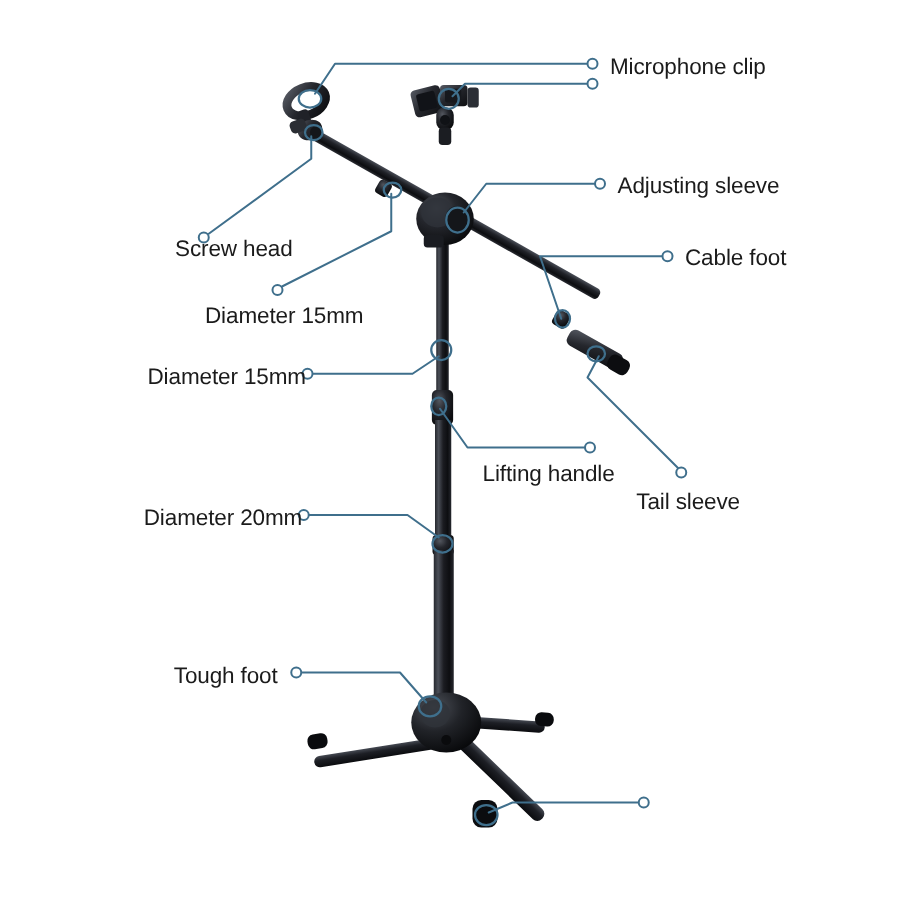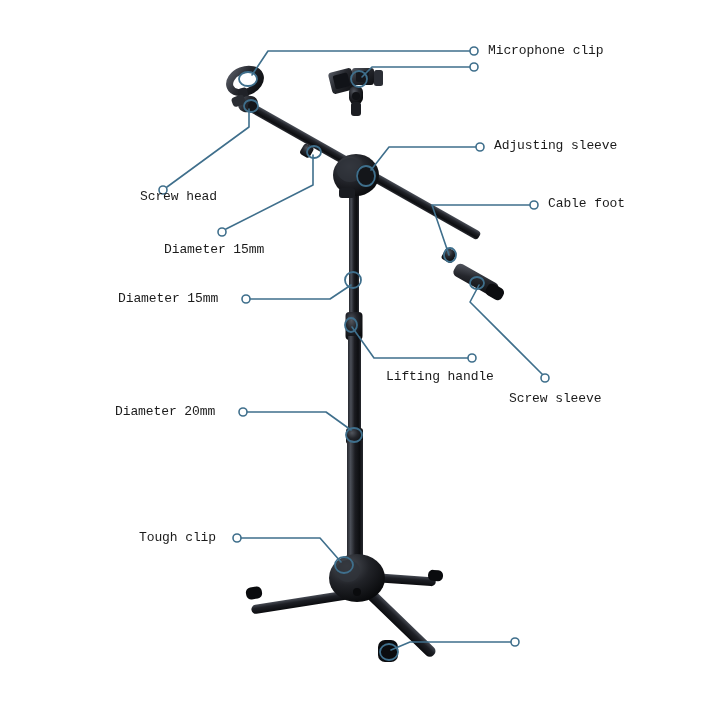--- a/index.html
+++ b/index.html
@@ -17,22 +17,22 @@
   }
   #diagram-svg {
     position: absolute;
     left: 0;
     top: 0;
     width: 720px;
     height: 720px;
   }
   .callout-label {
     position: absolute;
-    font-family: Liberation Mono, monospace;
-    font-size: 13px;
+    font-family: Liberation Sans, sans-serif;
+    font-size: 18px;
     font-weight: 400;
     color: #1b1b1b;
     white-space: nowrap;
     letter-spacing: -0.1px;
     line-height: 1;
   }
   .lbl-right { text-align: left; }
   .lbl-left  { text-align: right; }
 </style>
 </head>
@@ -203,28 +203,28 @@
       <circle cx="237" cy="538" r="4"></circle>
     </g>
   </svg>
 
   <div class="callout-label lbl-right" style="left:488px; top:44px;">Microphone clip</div>
 
   <div class="callout-label lbl-right" style="left:494px; top:139px;">Adjusting sleeve</div>
 
   <div class="callout-label lbl-right" style="left:548px; top:197px;">Cable foot</div>
 
-  <div class="callout-label lbl-right" style="left:509px; top:392px;">Screw sleeve</div>
+  <div class="callout-label lbl-right" style="left:509px; top:392px;">Tail sleeve</div>
 
   <div class="callout-label lbl-right" style="left:386px; top:370px;">Lifting handle</div>
 
 
   <div class="callout-label lbl-left" style="left:140px; top:190px;">Screw head</div>
 
   <div class="callout-label lbl-left" style="left:164px; top:243px;">Diameter 15mm</div>
 
   <div class="callout-label lbl-left" style="left:118px; top:292px;">Diameter 15mm</div>
 
   <div class="callout-label lbl-left" style="left:115px; top:405px;">Diameter 20mm</div>
 
-  <div class="callout-label lbl-left" style="left:139px; top:531px;">Tough clip</div>
+  <div class="callout-label lbl-left" style="left:139px; top:531px;">Tough foot</div>
 
 </div>
 
 </body></html>

